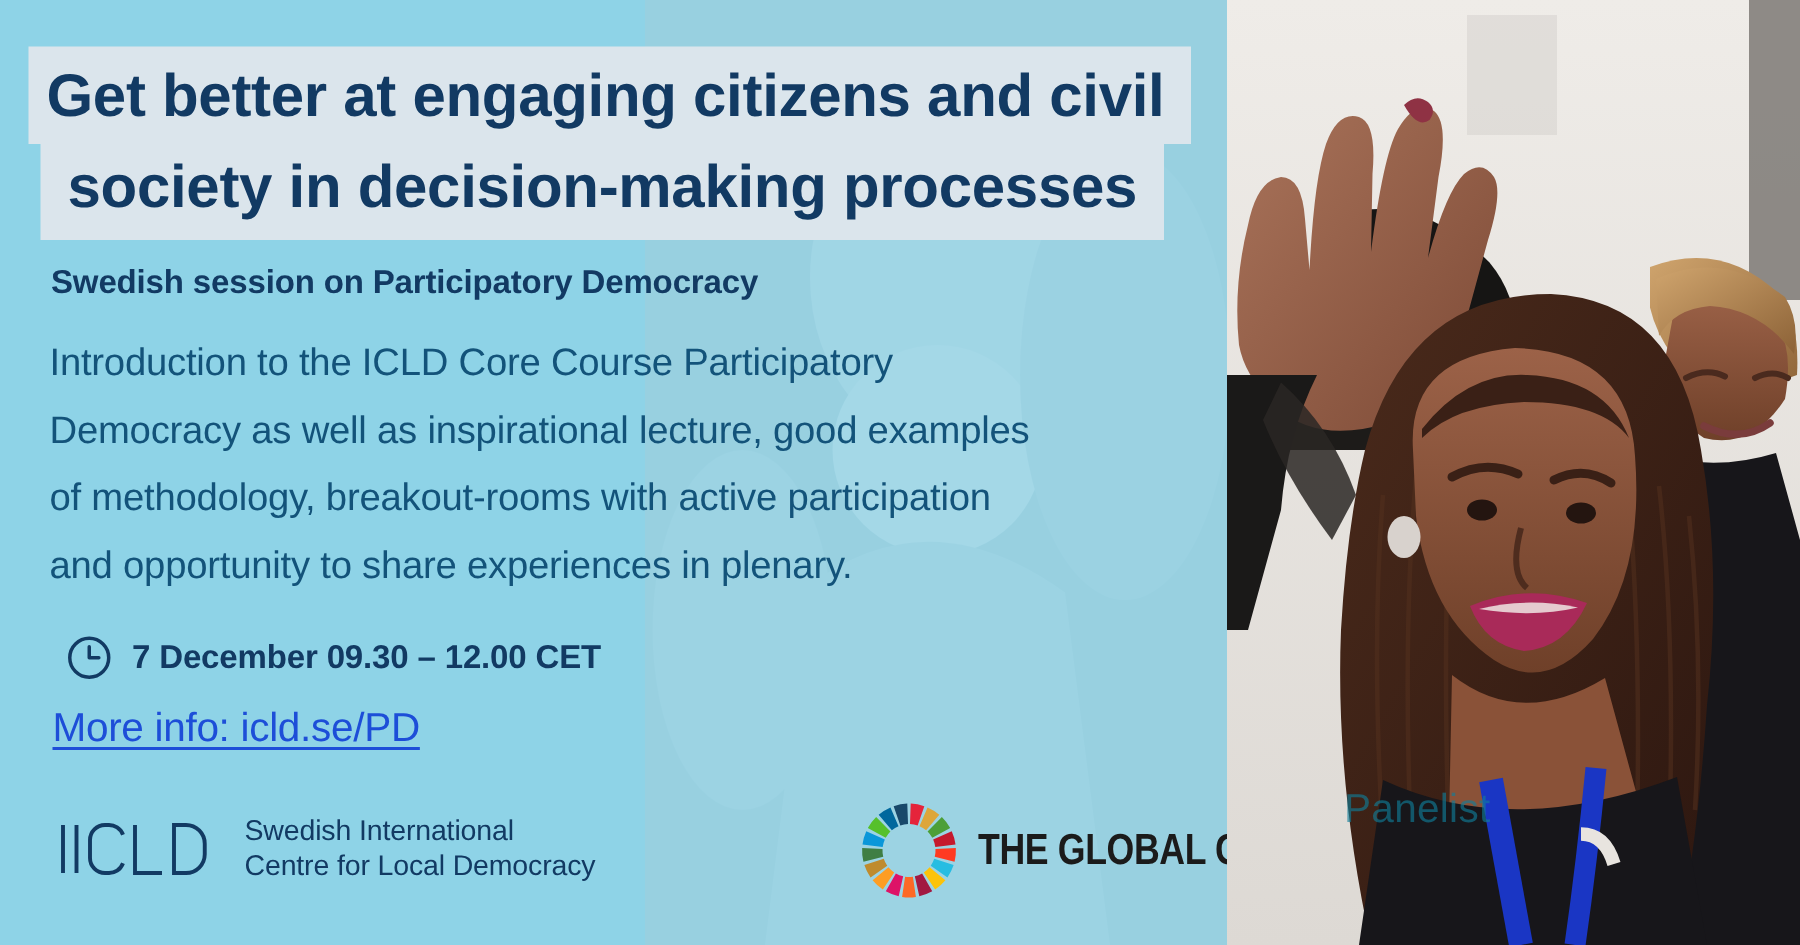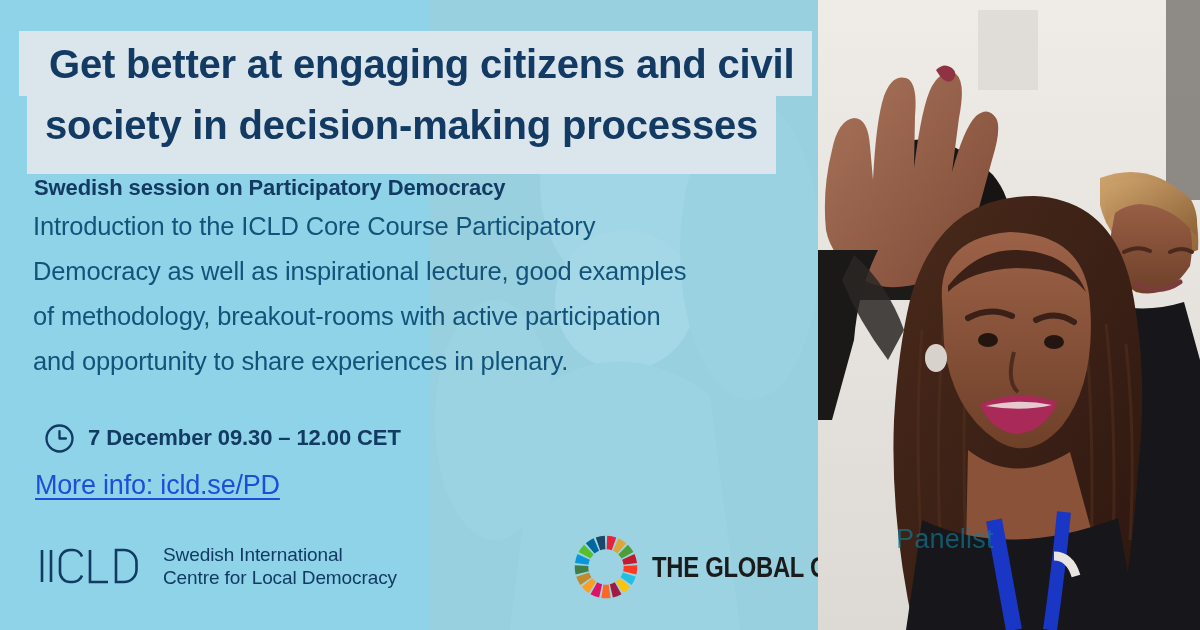--- a/index.html
+++ b/index.html
@@ -53,42 +53,42 @@
     color: #123a63;
     font-weight: bold;
     font-size: 40px;
     line-height: 1.0;
     letter-spacing: -0.2px;
     white-space: nowrap;
     width: fit-content;
   }
   .title-line-1 {
     margin-left: 19px;
-    padding: 13px 18px 12px 30px;
+    padding: 13px 18px 12px 12px;
   }
   .title-line-2 {
     margin-left: 27px;
-    padding: 9px 18px 29px 18px;
+    padding: 9px 18px 15px 18px;
   }
 
   
   .subtitle {
     position: absolute;
     left: 34px;
     top: 175px;
     color: #123a63;
     font-size: 22px;
     font-weight: bold;
     letter-spacing: -0.1px;
     white-space: nowrap;
   }
   .body-copy {
     position: absolute;
     left: 33px;
-    top: 204px;
+    top: 220px;
     width: 800px;
     color: #13537a;
     font-size: 25.5px;
     line-height: 45px;
     letter-spacing: -0.15px;
   }
   .body-copy .body-line { display: block; white-space: nowrap; }
 
   
   .meta-row {

